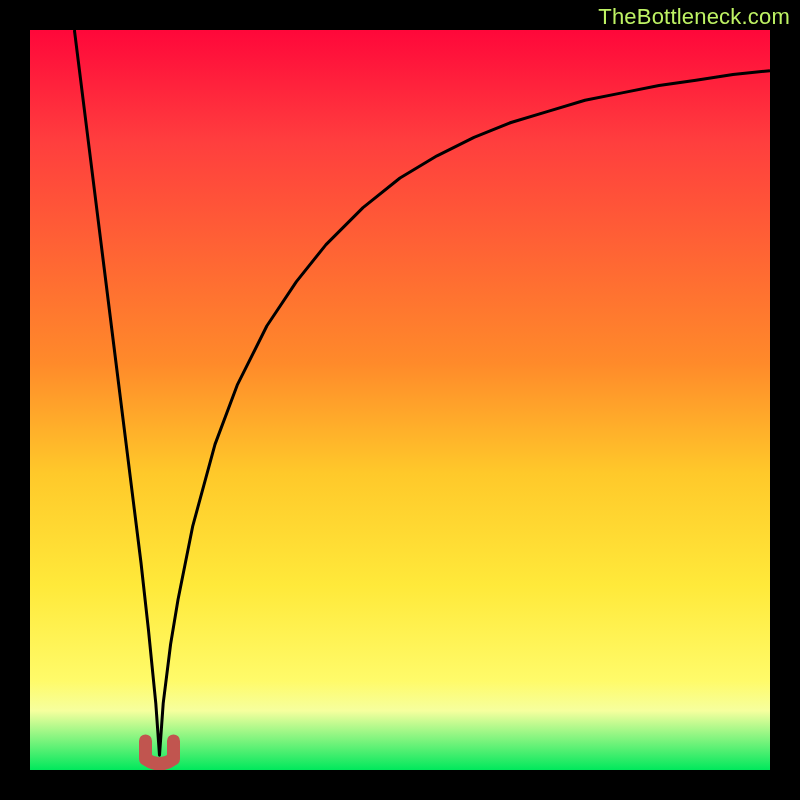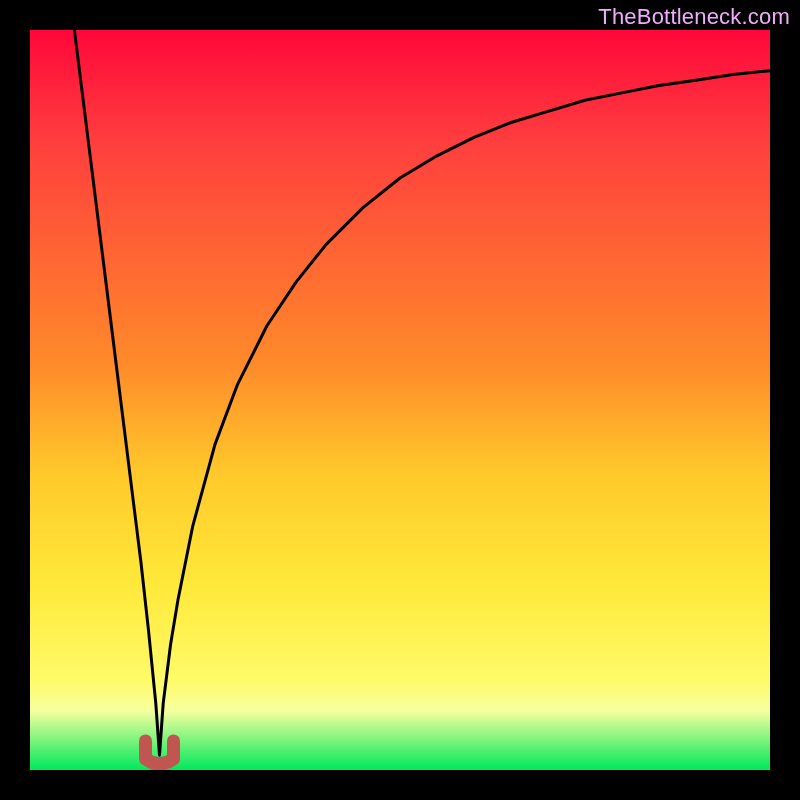--- a/index.html
+++ b/index.html
@@ -21,21 +21,21 @@
     position: absolute;
     left: 30px;
     top: 30px;
     width: 740px;
     height: 740px;
   }
   .watermark {
     position: absolute;
     top: 4px;
     right: 10px;
-    color: #f0abfc;
+    color: #bef264;
     font-size: 22px;
     font-weight: 500;
     letter-spacing: 0.2px;
     user-select: none;
   }
 </style>
 </head>
 <body>
 
 <div class="frame">

